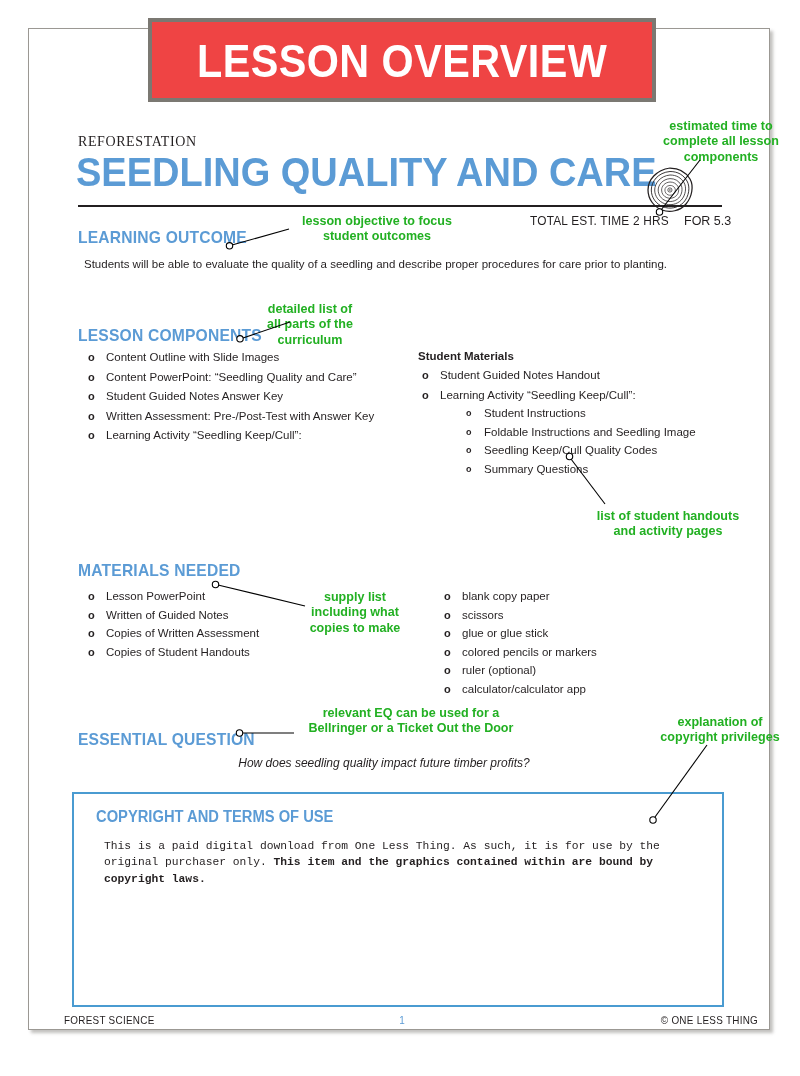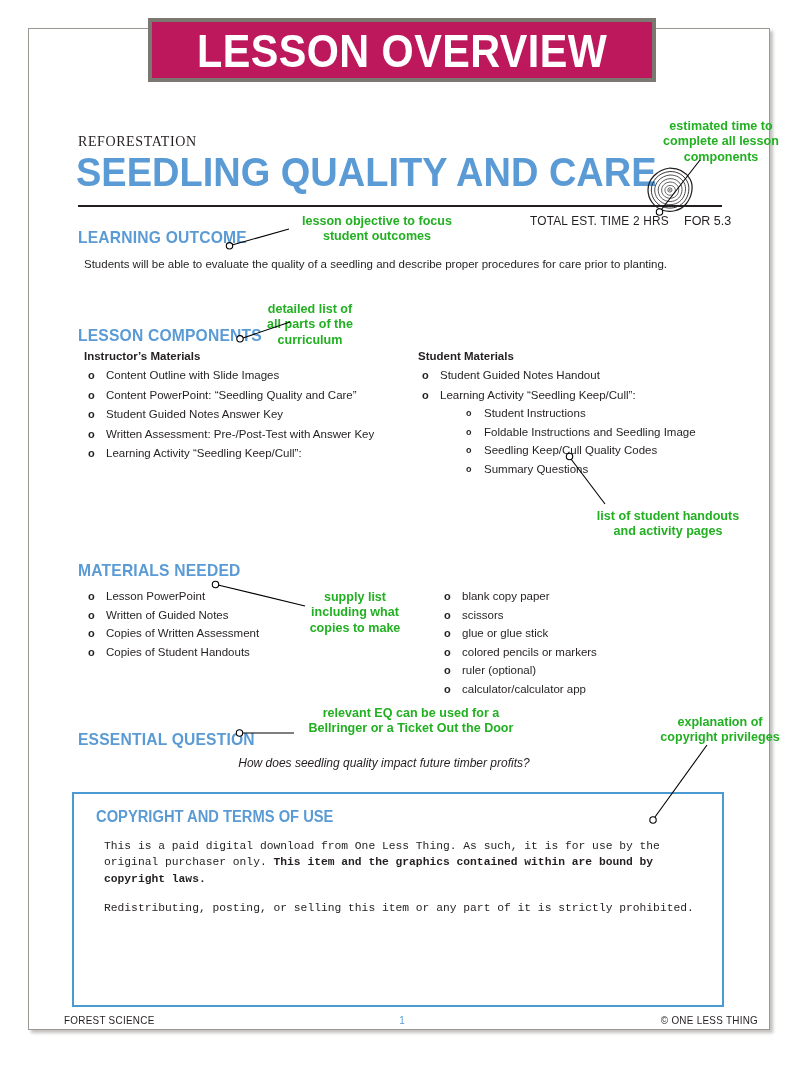--- a/index.html
+++ b/index.html
@@ -27,22 +27,22 @@
     box-shadow: 3px 3px 3px rgba(120,118,112,0.45);
     box-sizing: border-box;
   }
 
   
   #banner {
     position: absolute;
     left: 148px;
     top: 18px;
     width: 508px;
-    height: 64px;
-    background: #be185d;
+    height: 84px;
+    background: #ef4444;
     border: 4px solid #7b7872;
     box-sizing: border-box;
     display: flex;
     align-items: center;
     justify-content: center;
     z-index: 20;
   }
   #banner-text {
     color: #ffffff;
     font-family: "Liberation Sans Narrow", "Liberation Sans", sans-serif;
@@ -332,21 +332,20 @@
 
 <div id="est-time">TOTAL EST. TIME 2 HRS</div>
 <div id="for-code">FOR 5.3</div>
 
 <div id="sec-learning-outcome" class="sec-head">LEARNING OUTCOME</div>
 <div id="learning-outcome-body" class="body-txt">Students will be able to evaluate the quality of a seedling and describe proper procedures for care prior to planting.</div>
 
 <div id="sec-lesson-components" class="sec-head">LESSON COMPONENTS</div>
 
 <div id="instructor-col">
-  <div class="col-head">Instructor’s Materials</div>
   <ul class="bl">
     <li><span class="bullet">o</span><span>Content Outline with Slide Images</span></li>
     <li><span class="bullet">o</span><span>Content PowerPoint: “Seedling Quality and Care”</span></li>
     <li><span class="bullet">o</span><span>Student Guided Notes Answer Key</span></li>
     <li><span class="bullet">o</span><span>Written Assessment: Pre-/Post-Test with Answer Key</span></li>
     <li><span class="bullet">o</span><span>Learning Activity “Seedling Keep/Cull”:</span><br></li>
   </ul>
 </div>
 
 <div id="student-col">
@@ -386,21 +385,20 @@
   </ul>
 </div>
 
 <div id="sec-essential-question" class="sec-head">ESSENTIAL QUESTION</div>
 <div id="eq-body" class="body-txt">How does seedling quality impact future timber profits?</div>
 
 <div id="copyright-box">
   <div id="copyright-head">COPYRIGHT AND TERMS OF USE</div>
   <div id="copyright-paras">
     <p><span>This is a paid digital download from One Less Thing. As such, it is for use by the original purchaser only. </span><b>This item and the graphics contained within are bound by copyright laws.</b></p>
-    <p>Redistributing, posting, or selling this item or any part of it is strictly prohibited.</p>
   </div>
 </div>
 
 <div id="footer">
   <span id="foot-left" class="foot-txt">FOREST SCIENCE</span>
   <span id="foot-page" class="foot-txt">1</span>
   <span id="foot-right" class="foot-txt">© ONE LESS THING</span>
 </div>
 
 <svg id="callouts" viewBox="0 0 800 1076">

